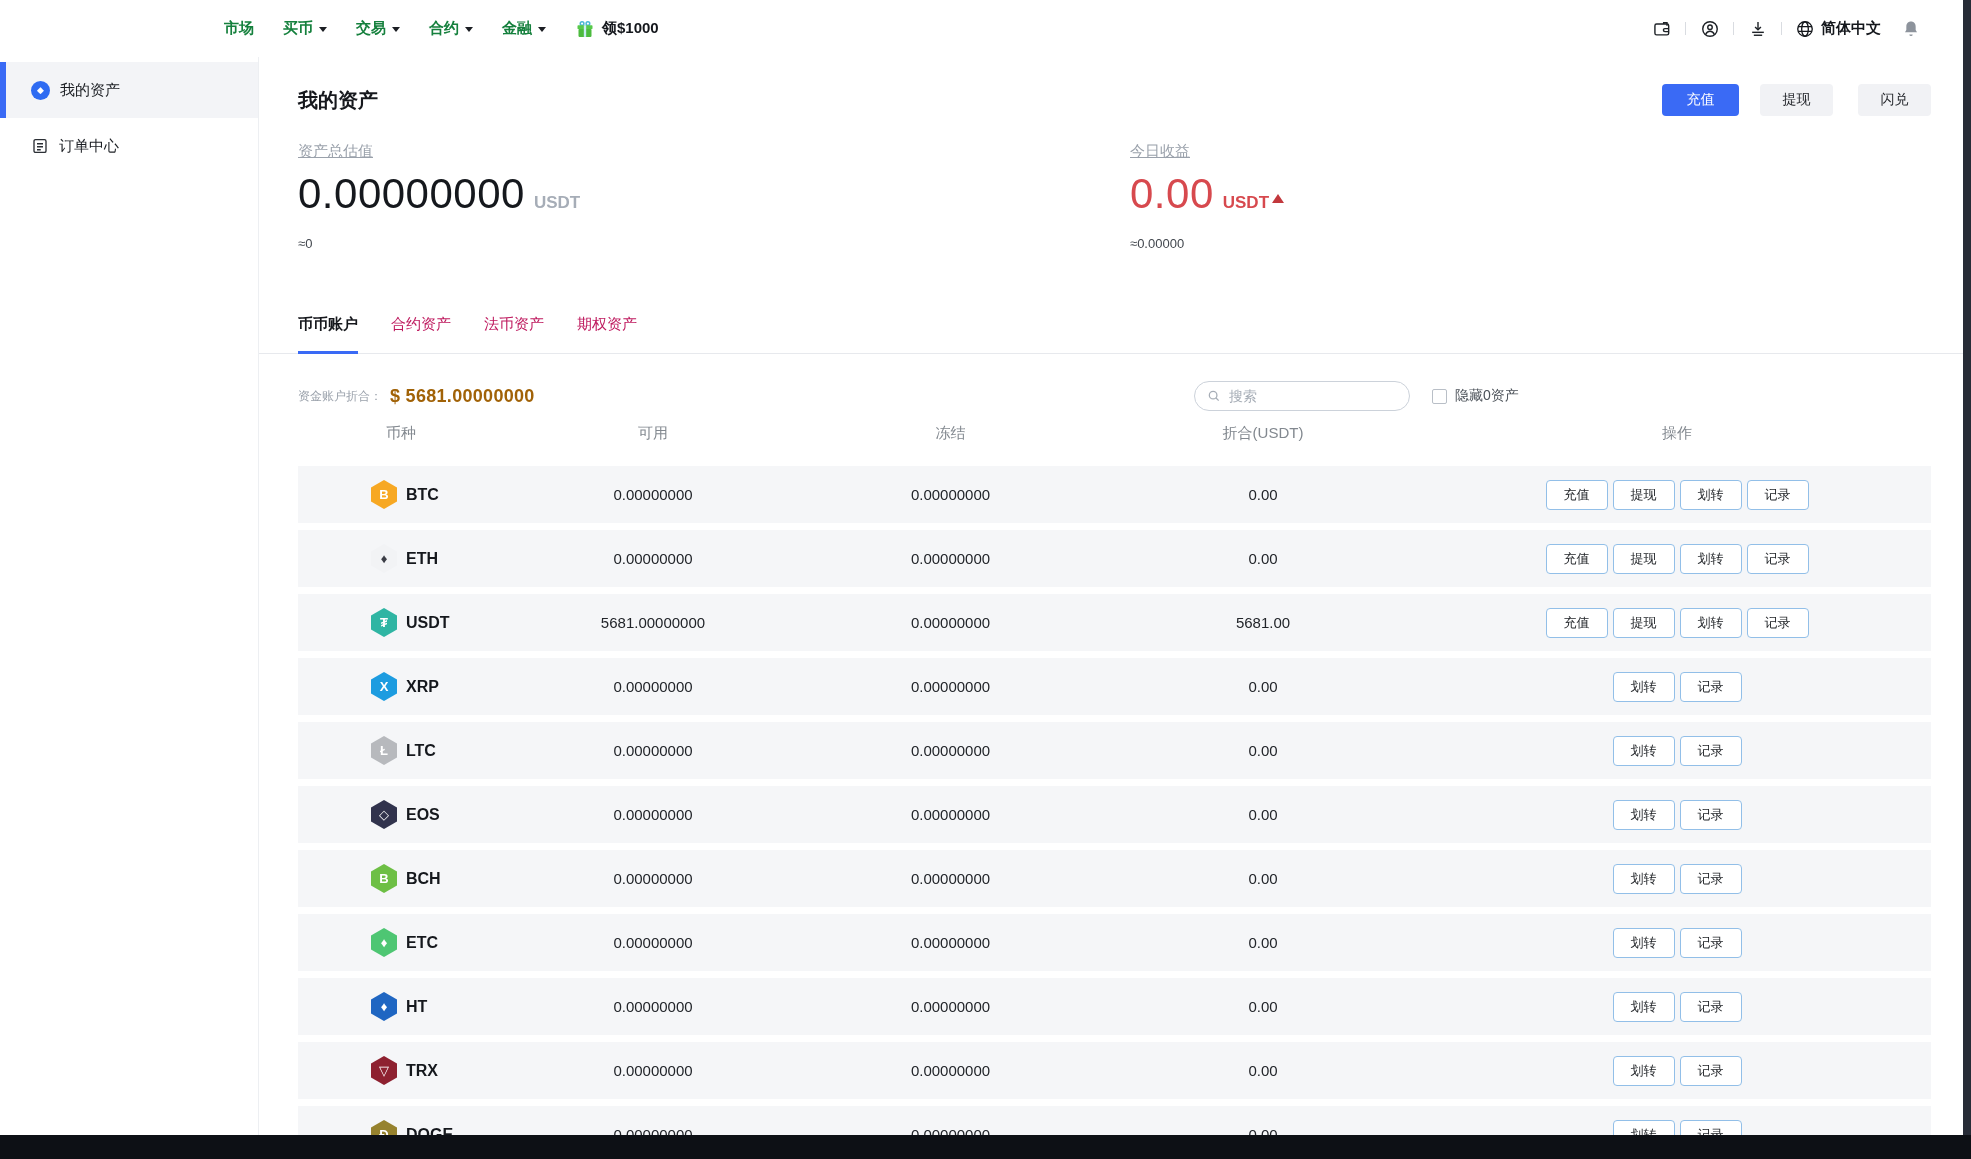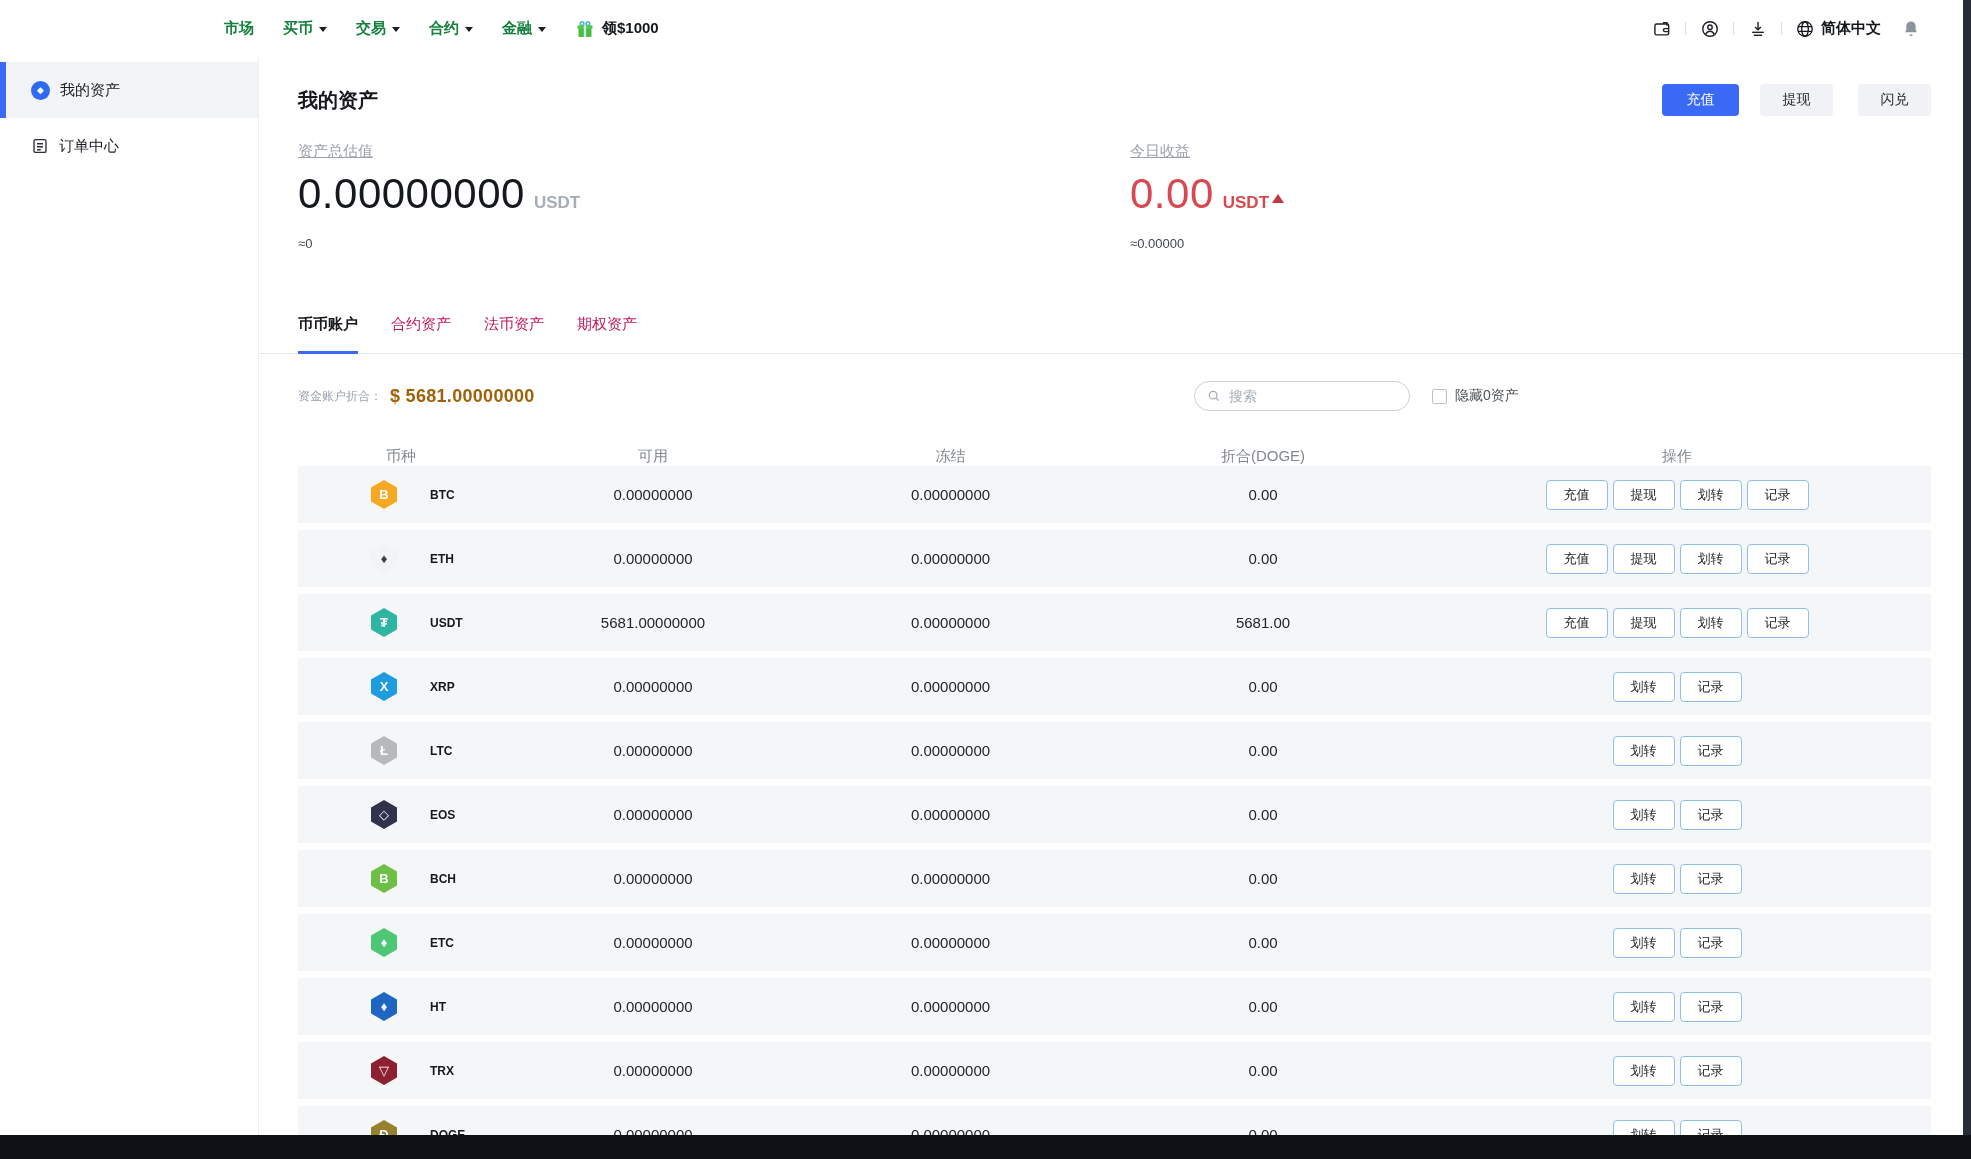--- a/index.html
+++ b/index.html
@@ -64,32 +64,32 @@
   .search-pill { width:216px; height:30px; border:1px solid #ccd2da; border-radius:16px; background:#fff; display:flex; align-items:center; gap:8px; padding:0 12px; }
   .search-pill svg { width:14px; height:14px; flex:0 0 14px; }
   .search-pill input { border:none; outline:none; background:transparent; font-size:14px; color:#333; width:100%; font-family:inherit; }
   .search-pill input::placeholder { color:#a6adb6; }
   .checkbox-group { display:flex; align-items:center; gap:8px; cursor:pointer; }
   .checkbox { width:15px; height:15px; border:1px solid #b9bfc7; border-radius:2px; background:#fff; }
   .checkbox-label { font-size:14px; color:#4b5158; }
 
   
   .table { margin-top:12px; }
-  .thead { display:flex; align-items:flex-end; height:42px; font-size:15px; color:#82888f; }
+  .thead { display:flex; align-items:flex-start; height:42px; font-size:15px; color:#82888f; }
   .c1 { flex:0 0 210px; }
   .c2 { flex:0 0 290px; text-align:center; }
   .c3 { flex:0 0 305px; text-align:center; }
   .c4 { flex:0 0 320px; text-align:center; }
   .c5 { flex:1 1 auto; text-align:center; }
   .thead .c1 { padding-left:88px; }
   .trow { display:flex; align-items:center; height:57px; background:#f5f6f8; margin-bottom:7px; font-size:15px; color:#22252a; }
   .trow .c1 { padding-left:73px; display:flex; align-items:center; gap:9px; }
   .hex { width:26px; height:29px; flex:0 0 26px; clip-path:polygon(50% 0,100% 26%,100% 74%,50% 100%,0 74%,0 26%); display:flex; align-items:center; justify-content:center; }
   .hex-glyph { font-size:13px; font-weight:700; line-height:1; }
-  .coin-name { font-size:12px; font-weight:600; color:#15181d;margin-left:24px; }
+  .coin-name { font-size:16px; font-weight:600; color:#15181d; }
   .c5.actions { display:flex; justify-content:center; gap:5px; }
   .act-btn { width:62px; height:30px; background:#fff; border:1px solid #92bfe8; border-radius:4px; font-size:13px; color:#23262a; cursor:pointer; font-family:inherit; }
 
   
   .right-strip { position:absolute; top:0; right:0; width:8px; height:1159px; background:#272c37; z-index:4; }
   .bottom-bar { position:absolute; left:0; bottom:0; width:1971px; height:24px; background:#0d1015; z-index:5; }
 </style>
 </head>
 <body>
 
@@ -241,21 +241,21 @@
             <span class="checkbox-label">隐藏0资产</span>
           </div>
         </div>
       </div>
 
       <div class="table">
         <div class="thead">
           <div class="c1">币种</div>
           <div class="c2">可用</div>
           <div class="c3">冻结</div>
-          <div class="c4">折合(DOGE)</div>
+          <div class="c4">折合(USDT)</div>
           <div class="c5">操作</div>
         </div>
         <div id="tbody">
   <div class="trow">
     <div class="c1">
       <span class="hex" style="background: rgb(247, 168, 35);">
                   <span class="hex-glyph" style="color: rgb(255, 255, 255);">B</span>
                 </span>
       <span class="coin-name">BTC</span>
     </div>

